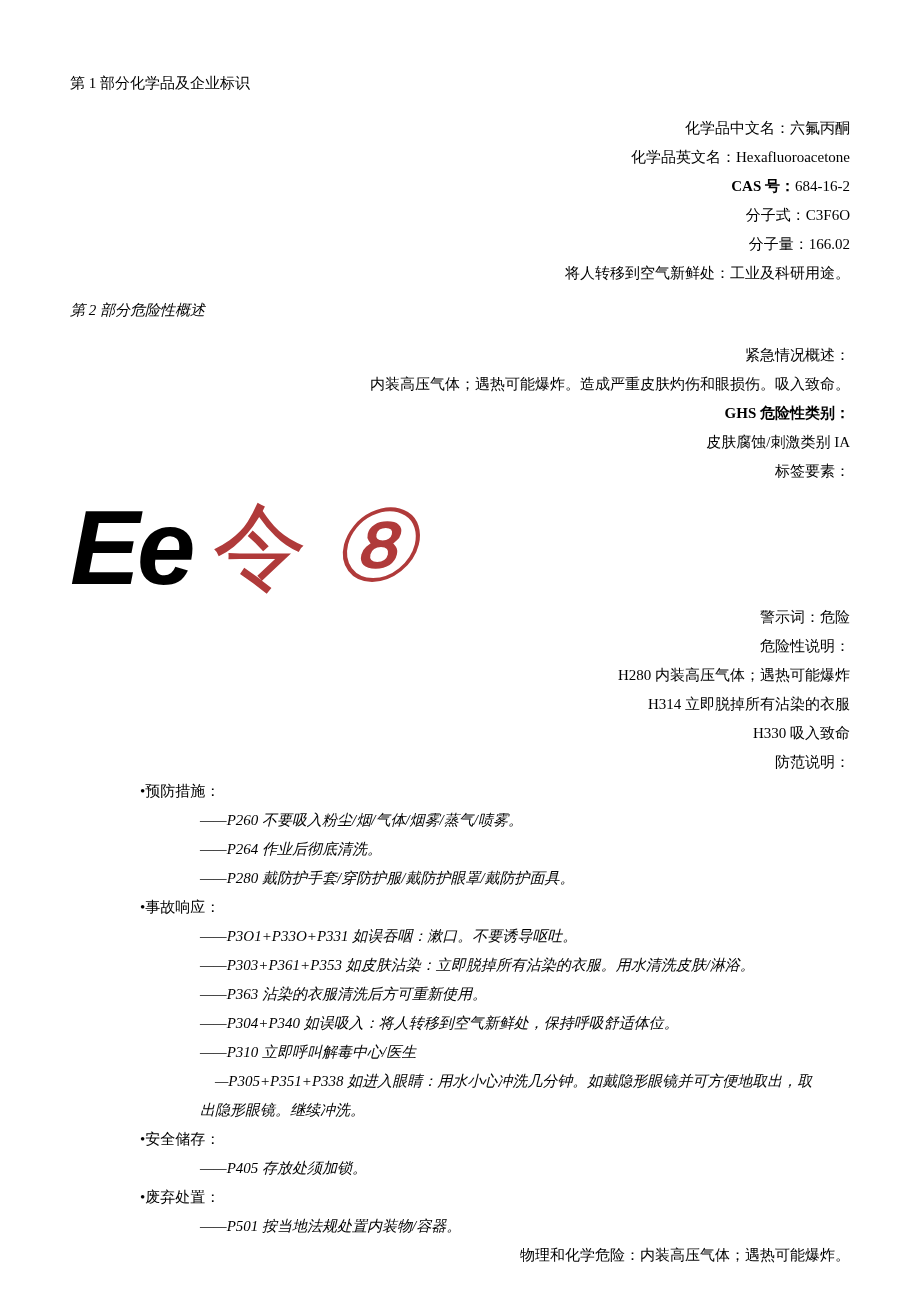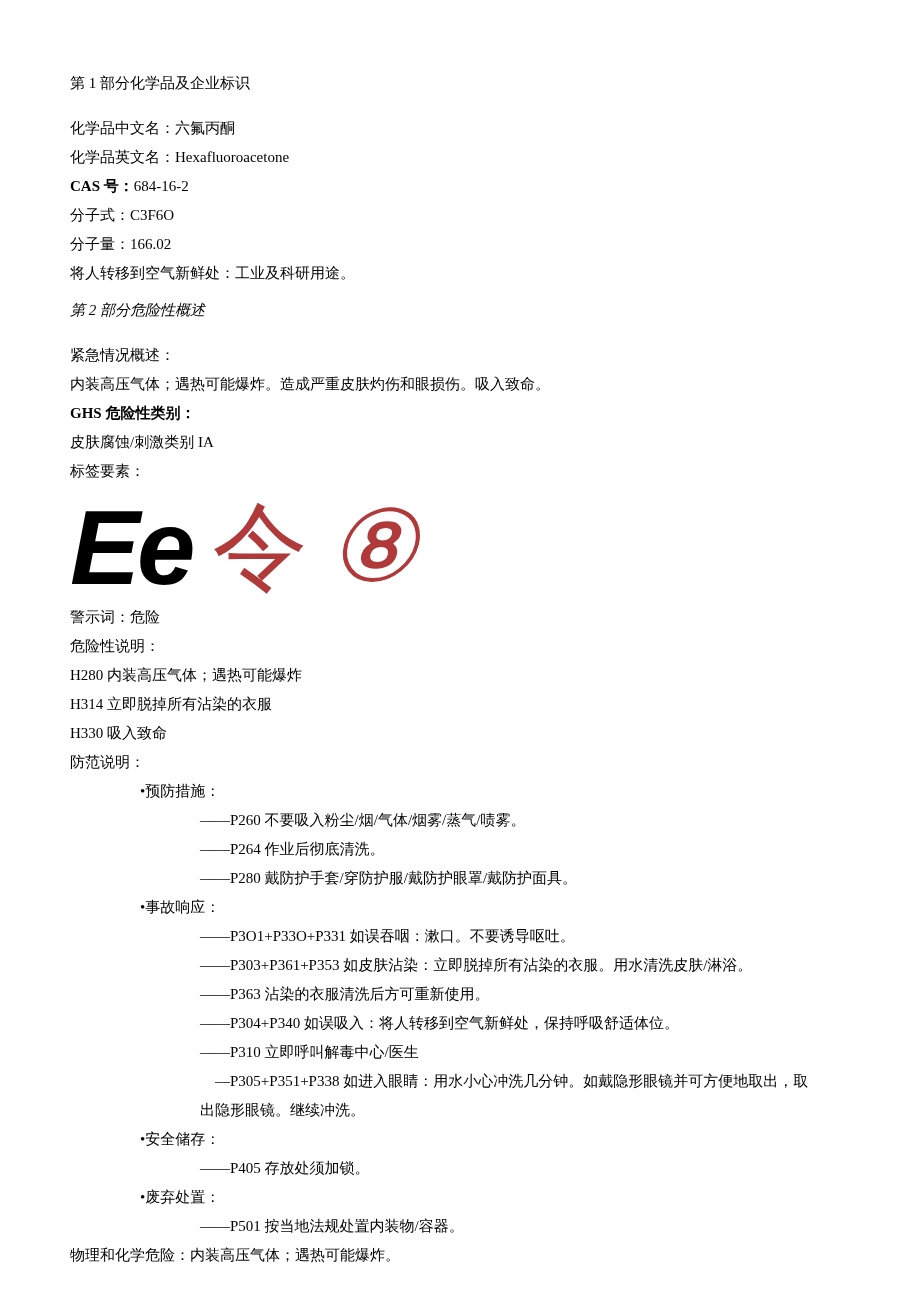--- a/index.html
+++ b/index.html
@@ -12,20 +12,21 @@
     background: #fff;
     width: 920px;
     box-sizing: border-box;
   }
   .section-title {
     text-align: left;
     margin: 10px 0 18px 0;
   }
   .label-row {
     margin: 2px 0;
+    text-align: right;
   }
   .bold {
     font-weight: bold;
   }
   .pictogram-row {
     display: flex;
     align-items: center;
     gap: 20px;
     margin: 10px 0 4px 0;
   }
@@ -48,20 +49,21 @@
     font-size: 100px;
     line-height: 1;
     color: #b03a3a;
     font-style: italic;
   }
   .indent-1 {
     padding-left: 70px;
   }
   .indent-2 {
     padding-left: 130px;
+    font-style: italic;
   }
   .bullet {
     margin: 2px 0;
   }
 </style>
 </head>
 <body>
 
 <div class="section-title">第 1 部分化学品及企业标识</div>
 

